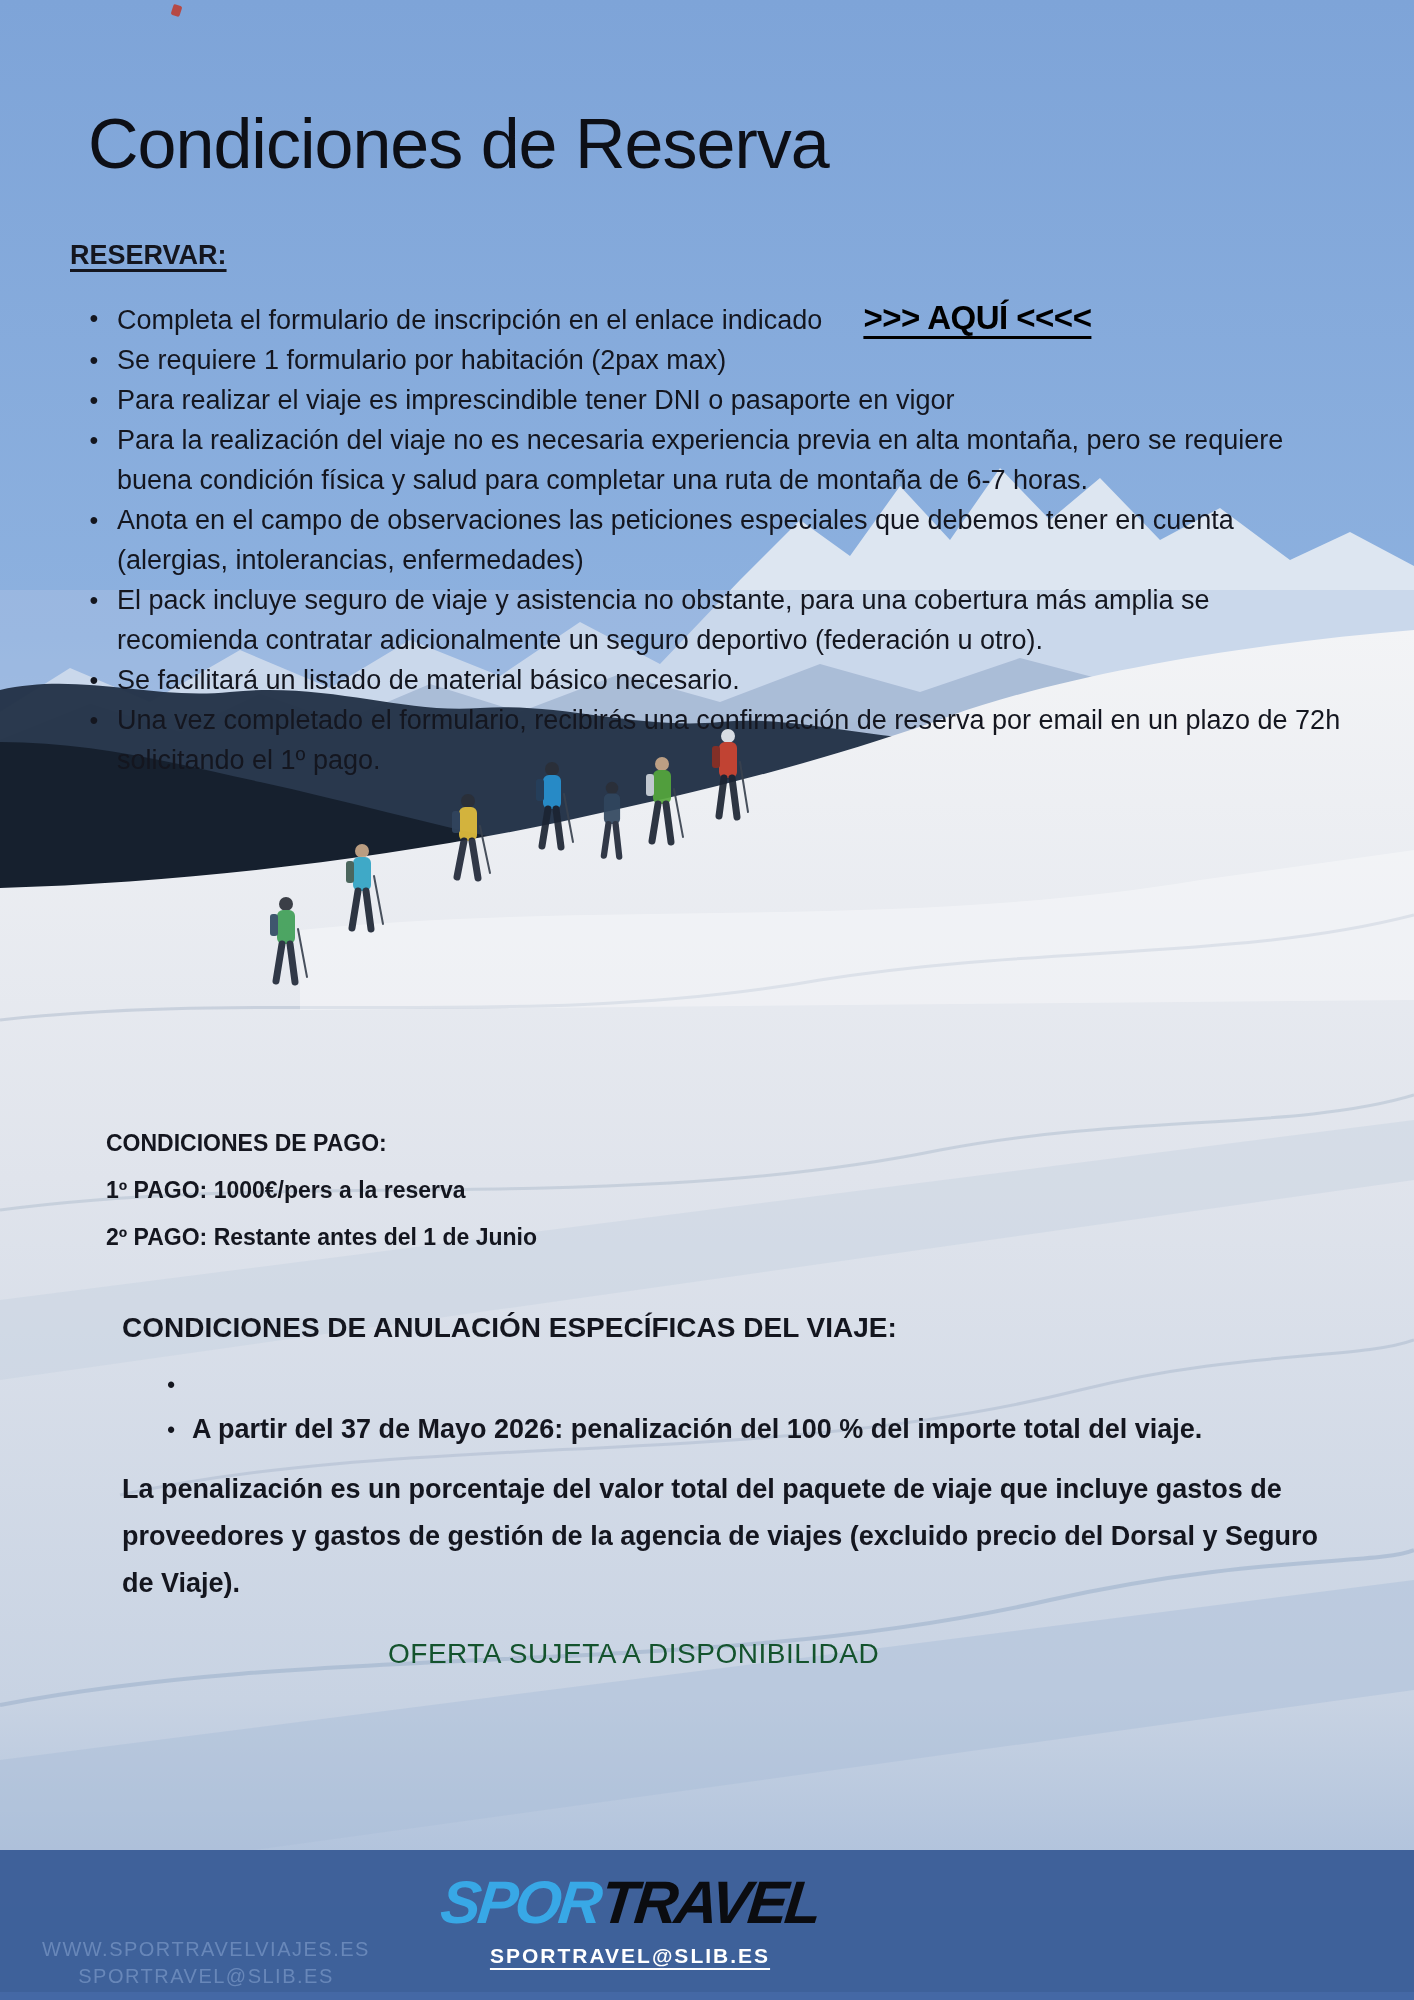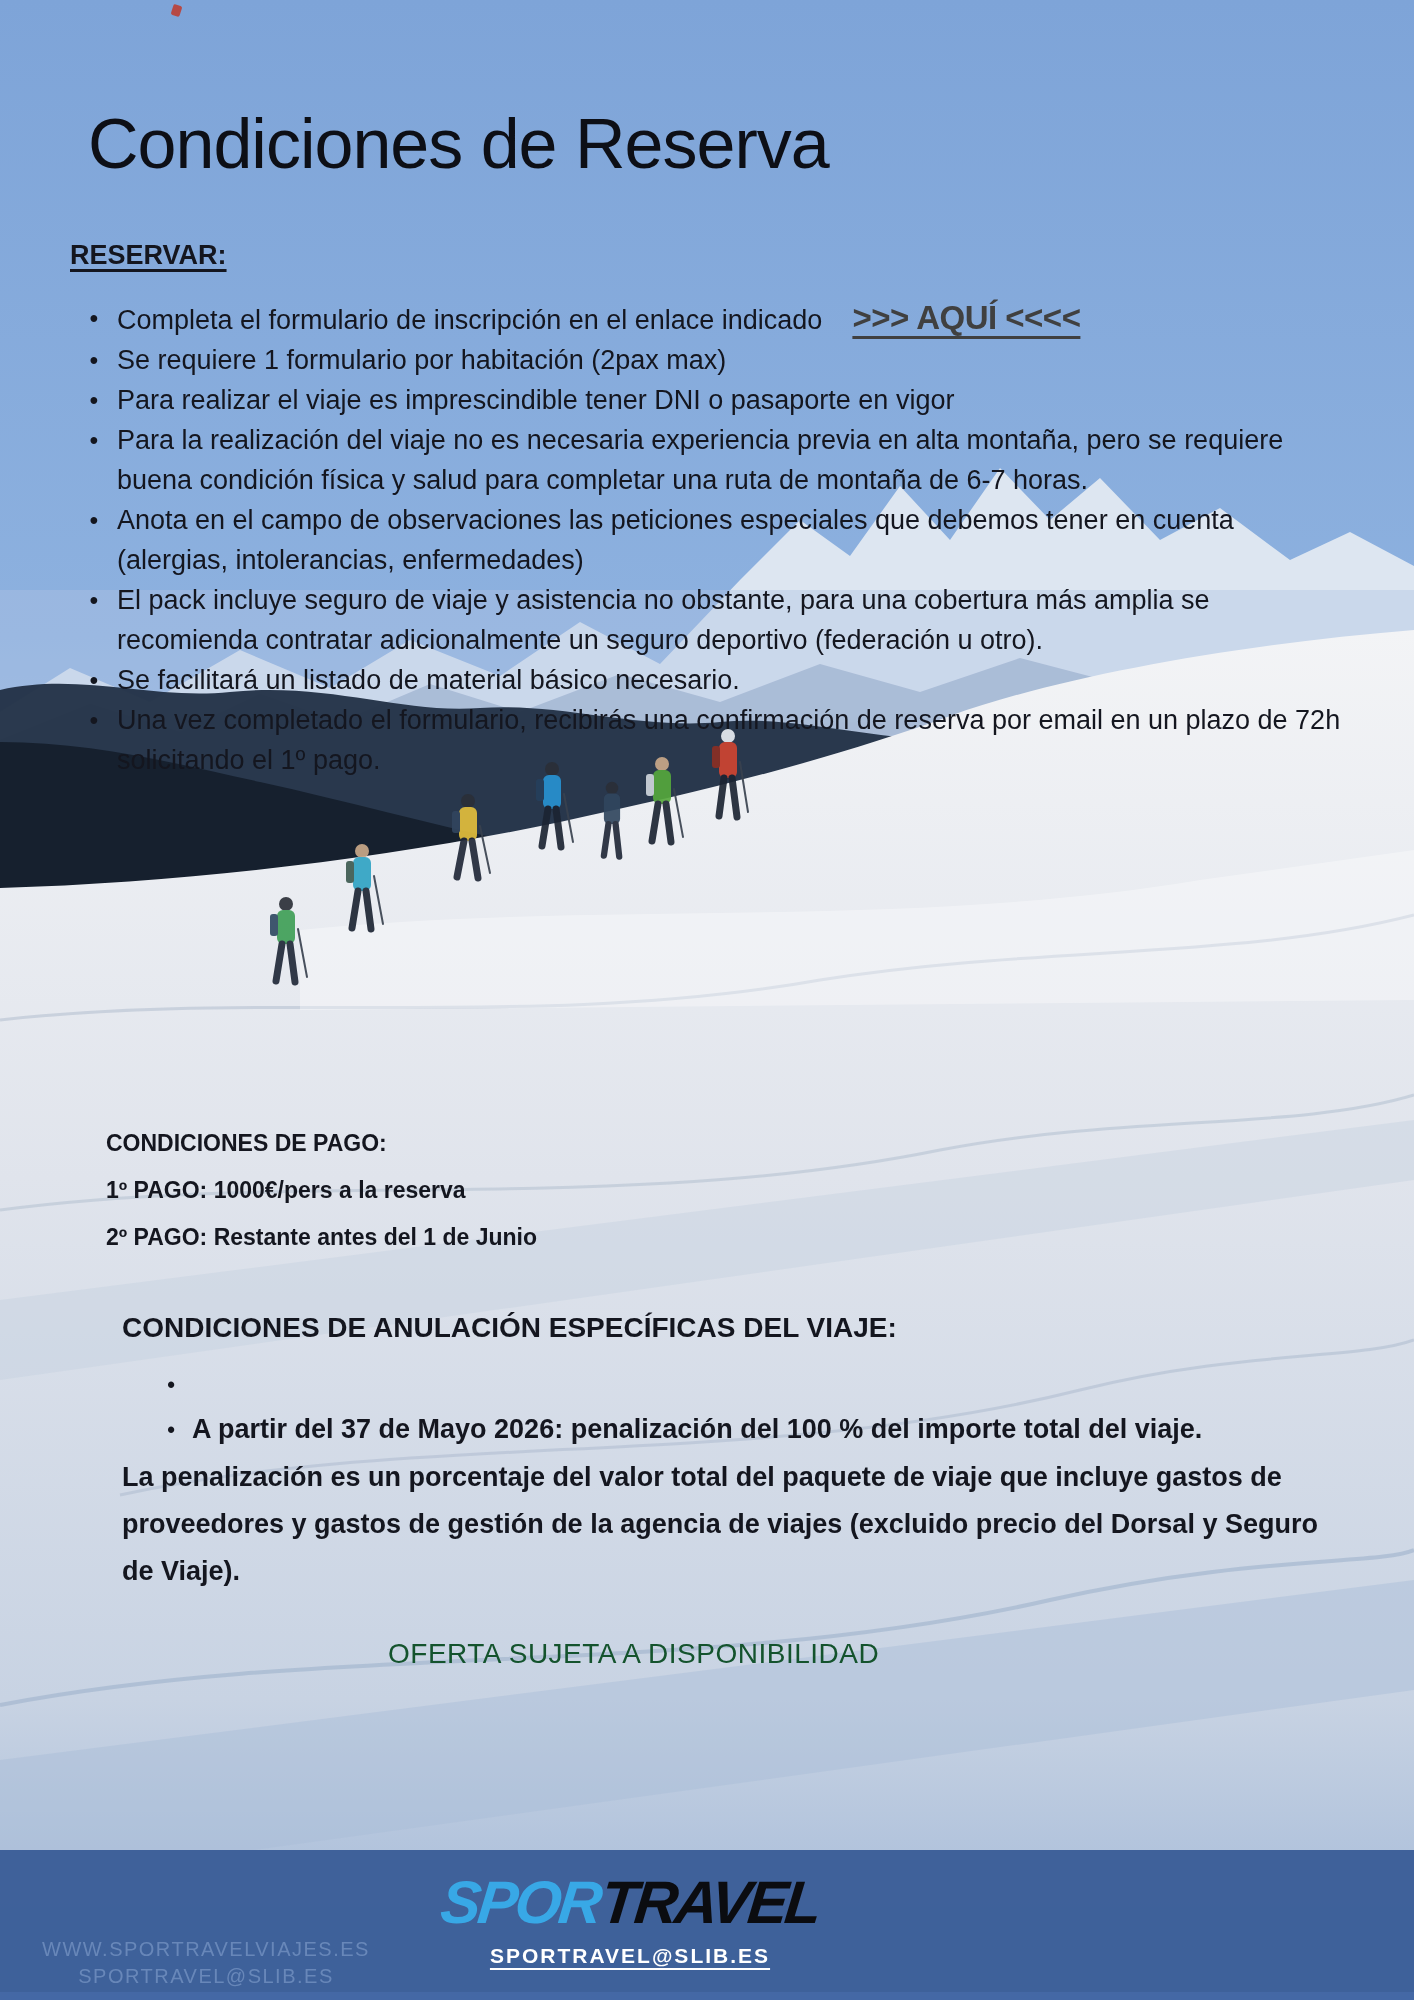--- a/index.html
+++ b/index.html
@@ -18,31 +18,31 @@
   .reservar-heading{
     position:absolute;left:70px;top:240px;
     font-size:27px;font-weight:700;text-decoration:underline;
     text-underline-offset:5px;text-decoration-thickness:2.5px;
   }
   .bullets{position:absolute;left:86px;top:298px;width:1256px;}
   .bullet{display:flex;gap:15px;font-size:27px;line-height:40px;font-weight:400;}
   .bullet .dot{width:16px;flex:0 0 16px;text-align:center;font-size:25px;}
   .bullet .btext{flex:1;}
   .aqui{
-    display:inline-block;margin-left:30px;
-    font-size:33px;font-weight:800;letter-spacing:-.5px;color:#404040;
+    display:inline-block;margin-left:41px;
+    font-size:33px;font-weight:800;letter-spacing:-.5px;color:#000000;
     text-decoration:underline;text-decoration-thickness:3px;text-underline-offset:7px;
     cursor:pointer;
   }
   .pago{position:absolute;left:106px;top:1120px;font-size:23px;font-weight:700;line-height:47px;}
   .anulacion{position:absolute;left:122px;top:1312px;width:1215px;font-size:27px;font-weight:700;}
   .anulacion .a-heading{font-size:28px;margin-bottom:18px;}
   .a-bullet{display:flex;gap:14px;line-height:45px;padding-left:42px;}
   .a-bullet .dot{width:14px;flex:0 0 14px;text-align:center;font-size:22px;}
-  .a-note{margin-top:2px;line-height:47px;width:1205px;}
+  .a-note{margin-top:14px;line-height:47px;width:1205px;}
   .oferta{
     position:absolute;left:388px;top:1638px;
     font-size:28px;font-weight:400;letter-spacing:.5px;color:#14532d;
   }
   .logo{
     position:absolute;left:0;top:1868px;width:1260px;text-align:center;
     font-size:60px;font-weight:800;font-style:italic;letter-spacing:-3px;
     transform:skewX(-6deg);white-space:nowrap;
   }
   .logo .spor{color:var(--logo-blue,#38a8e6);}

